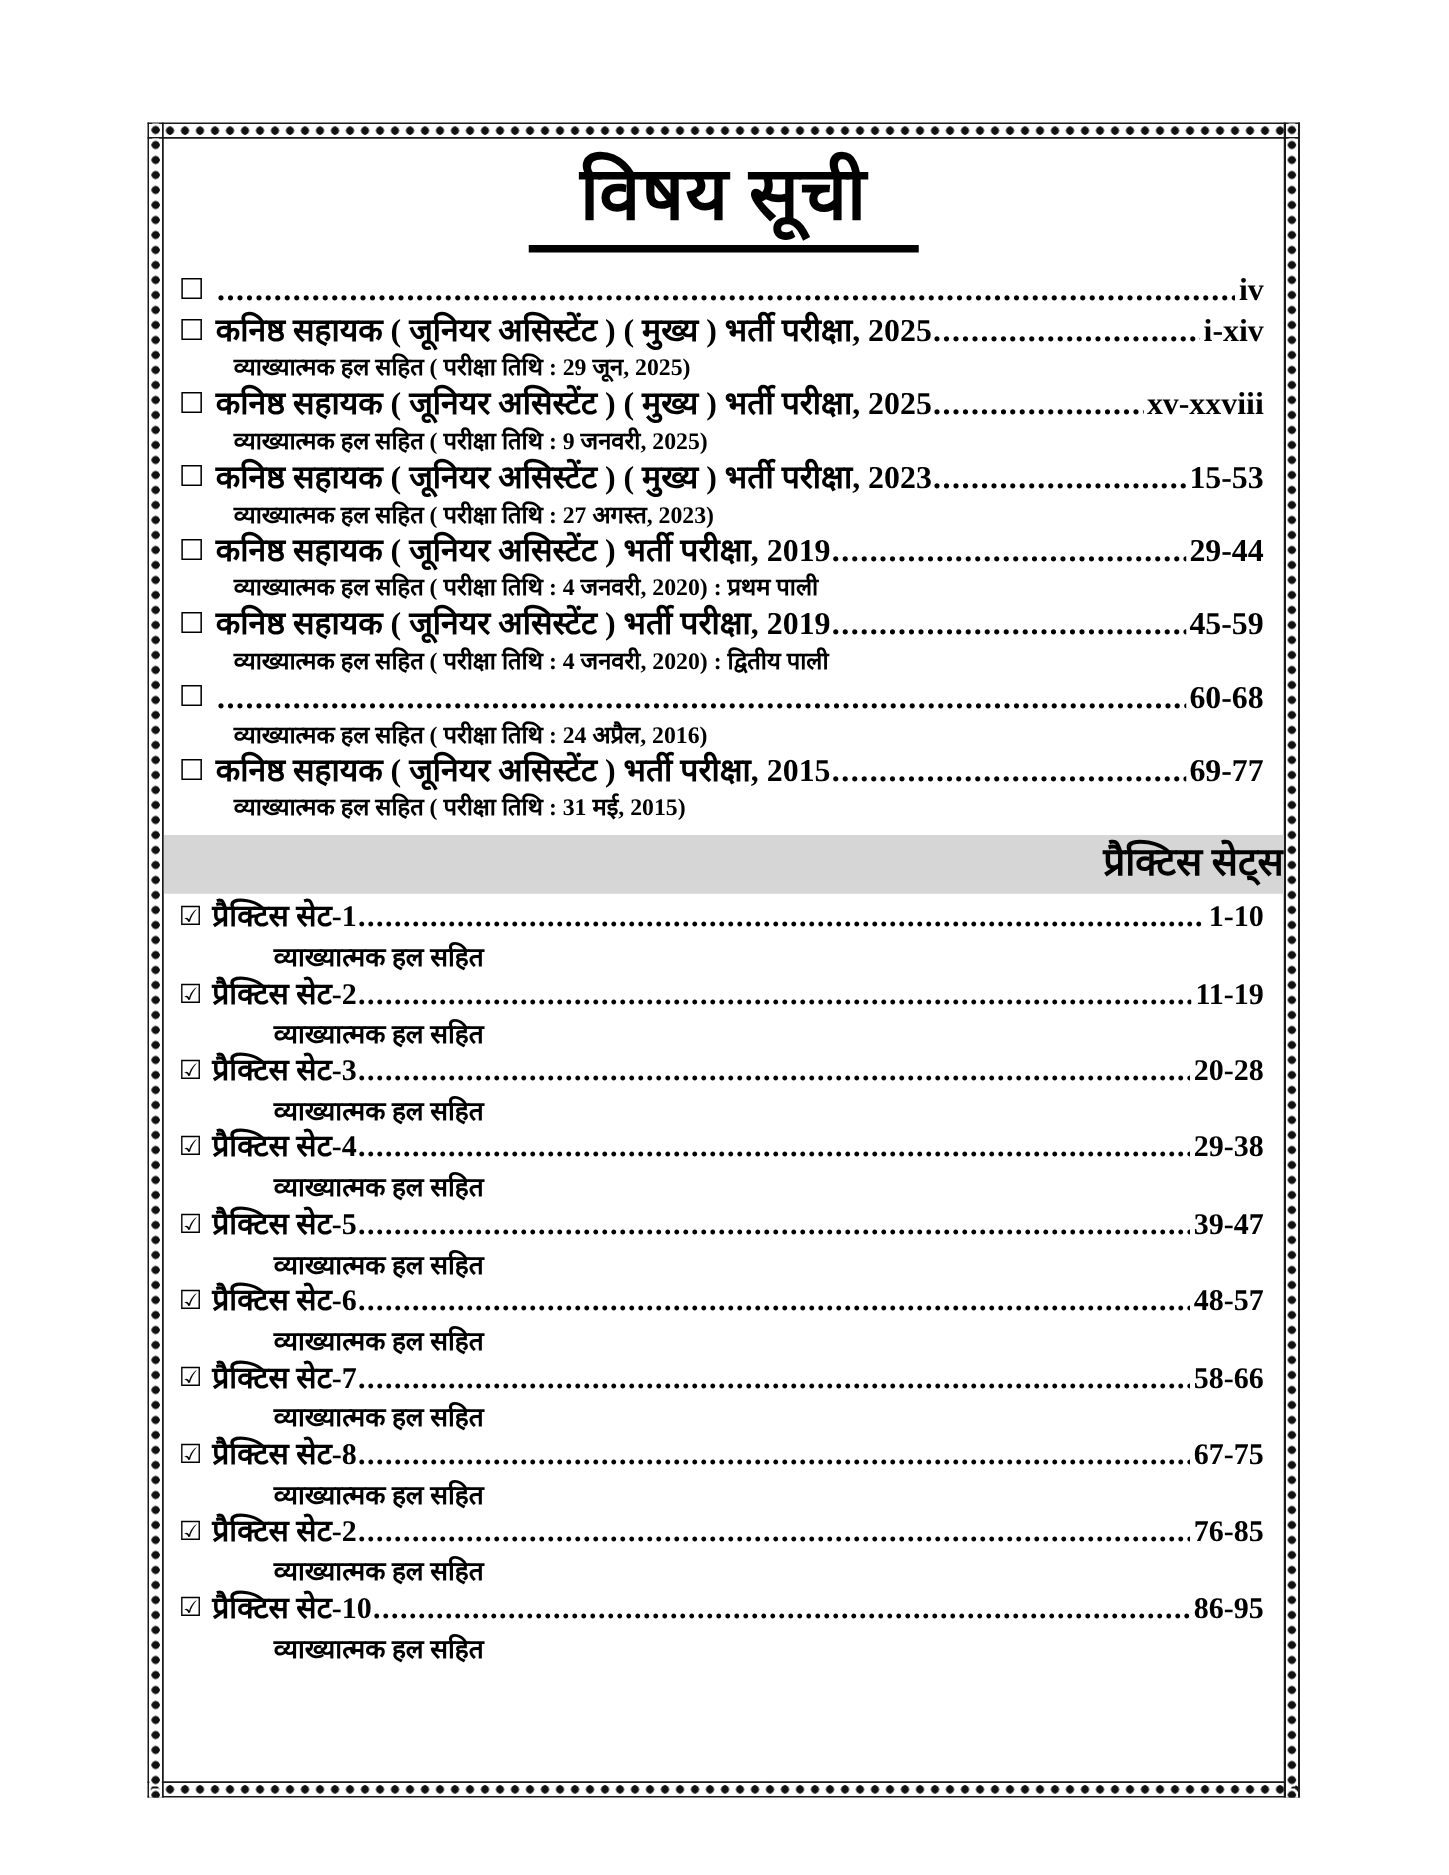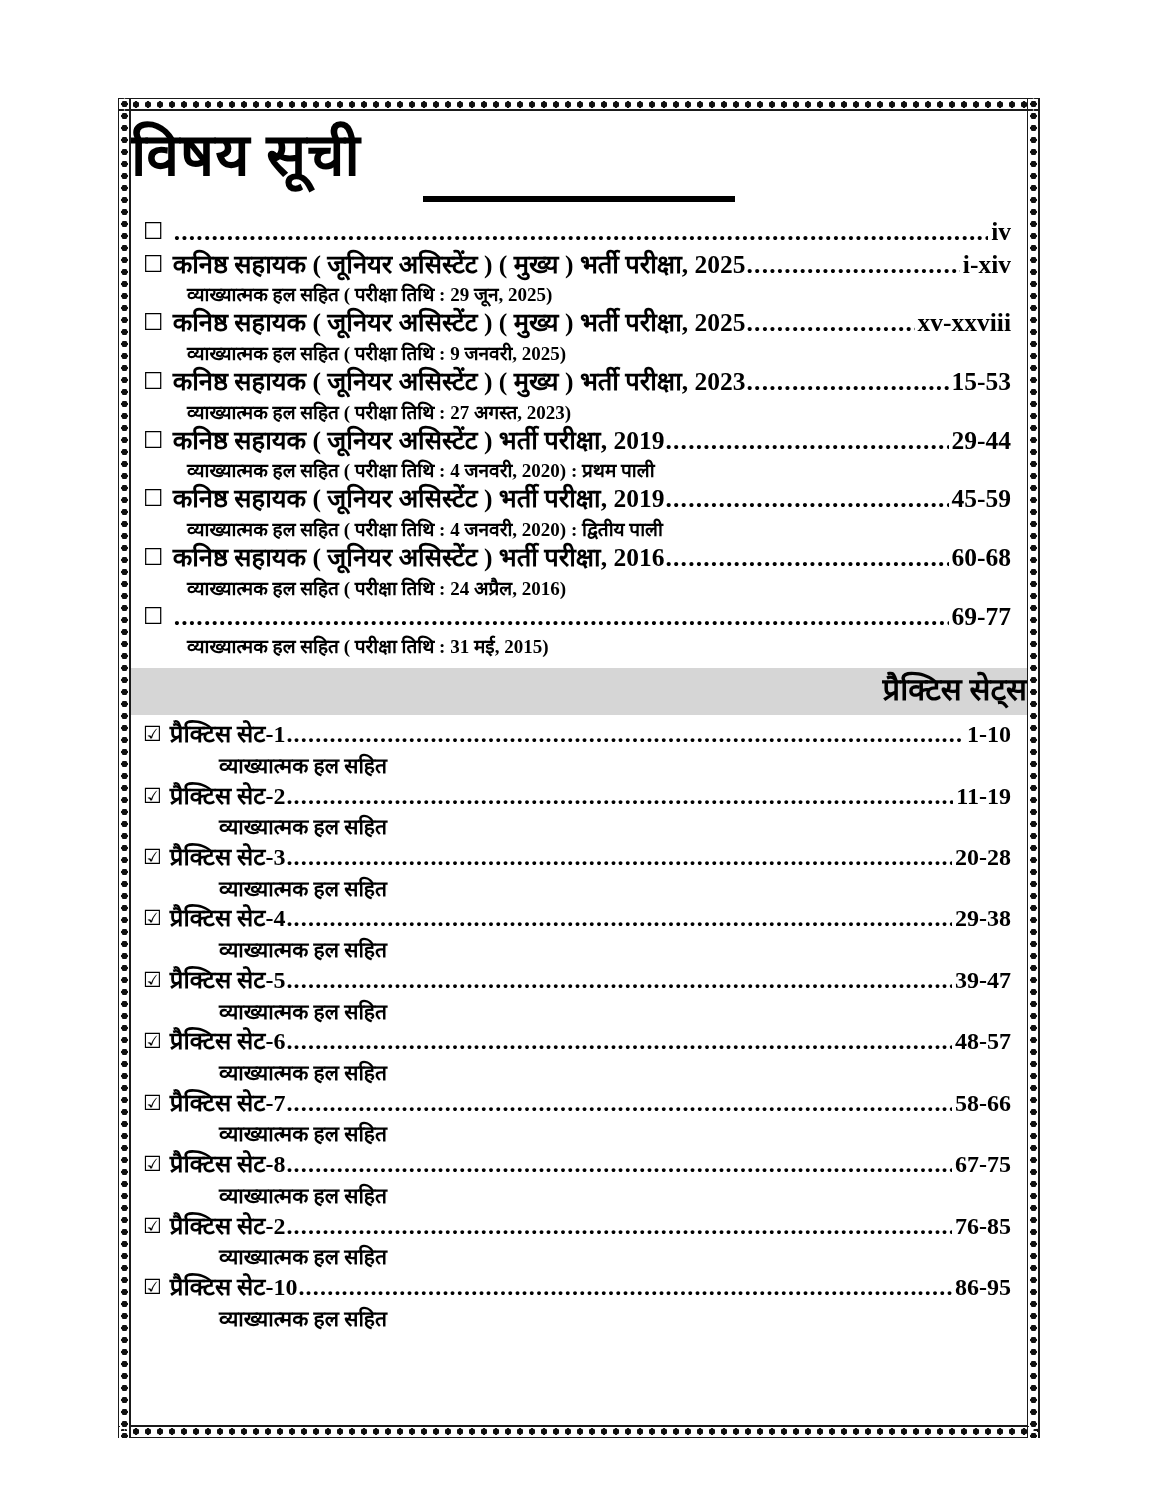--- a/index.html
+++ b/index.html
@@ -59,20 +59,21 @@
     position: absolute;
     left: 13px;
     right: 13px;
     top: 13px;
     bottom: 13px;
     overflow: hidden;
   }
 
   
   #title-block {
+    text-align: center;
     padding-top: 14px;
   }
   #page-title {
     font-family: "Liberation Serif", "DejaVu Serif", serif;
     font-size: 59px;
     font-weight: 700;
     line-height: 1.05;
     color: #000;
     letter-spacing: 1px;
   }
@@ -226,29 +227,29 @@
             <span class="cb">☐</span>
             <span class="entry-title">कनिष्ठ सहायक ( जूनियर असिस्टेंट ) भर्ती परीक्षा, 2019</span>
             <span class="leader">................................................................................................................</span>
             <span class="pageno">45-59</span>
           </div>
           <div class="entry-sub">व्याख्यात्मक हल सहित ( परीक्षा तिथि : 4 जनवरी, 2020) : द्वितीय पाली</div>
         </div>
         <div class="entry">
           <div class="entry-main">
             <span class="cb">☐</span>
-            <span class="entry-title">कनिष्ठ सहायक ( जूनियर असिस्टेंट ) भर्ती परीक्षा, 2016</span>
             <span class="leader">................................................................................................................</span>
             <span class="pageno">60-68</span>
           </div>
           <div class="entry-sub">व्याख्यात्मक हल सहित ( परीक्षा तिथि : 24 अप्रैल, 2016)</div>
         </div>
         <div class="entry">
           <div class="entry-main">
             <span class="cb">☐</span>
+            <span class="entry-title">कनिष्ठ सहायक ( जूनियर असिस्टेंट ) भर्ती परीक्षा, 2015</span>
             <span class="leader">................................................................................................................</span>
             <span class="pageno">69-77</span>
           </div>
           <div class="entry-sub">व्याख्यात्मक हल सहित ( परीक्षा तिथि : 31 मई, 2015)</div>
         </div>
       </div>
 
     <div id="practice-band">
       <div id="practice-band-title">प्रैक्टिस सेट्स</div>
     </div>

